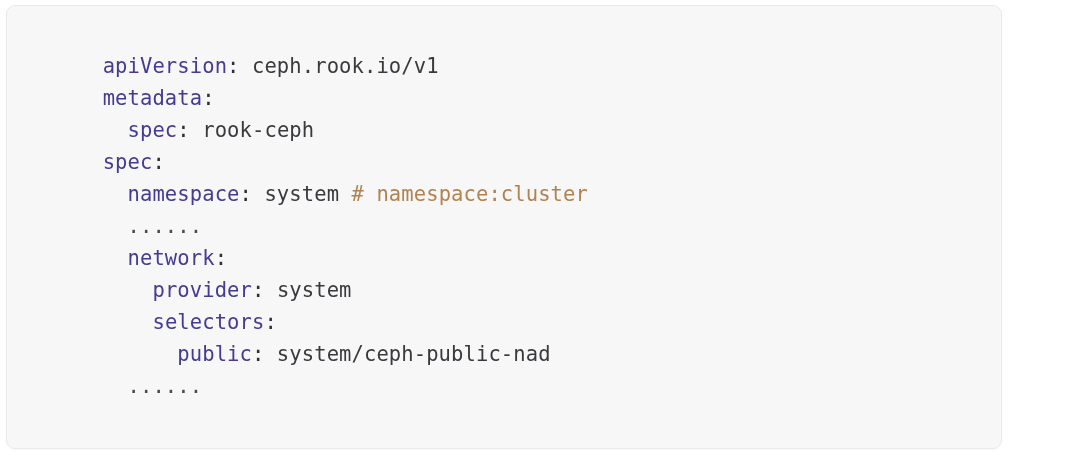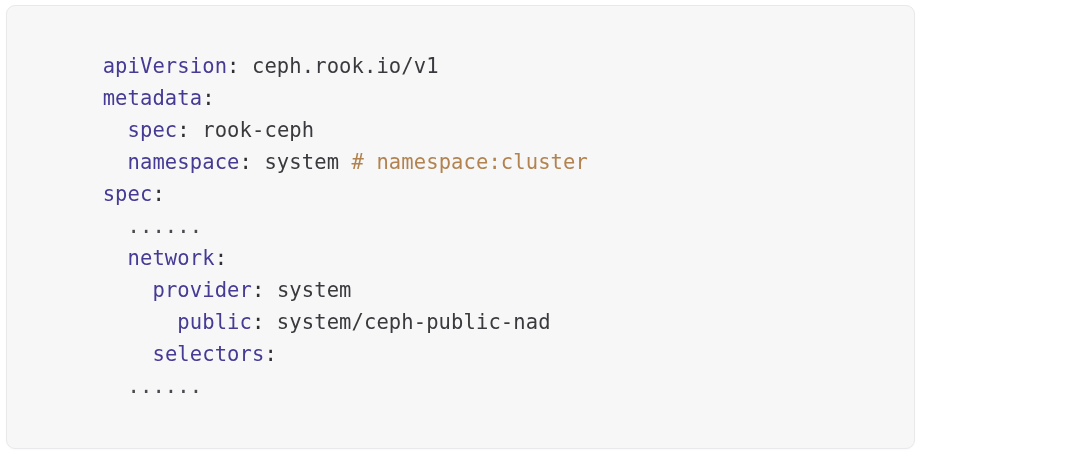--- a/index.html
+++ b/index.html
@@ -12,21 +12,21 @@
     height: 460px;
     background: #ffffff;
     font-family: "DejaVu Sans Mono", "Liberation Mono", monospace;
     overflow: hidden;
   }
 
   .code-panel {
     position: absolute;
     left: 6px;
     top: 5px;
-    width: 909px;
+    width: 996px;
     height: 444px;
     box-sizing: border-box;
     background: #f7f7f8;
     border: 1px solid #e9e9ec;
     border-radius: 9px;
     box-shadow: 0 1px 2px rgba(0,0,0,0.025);
     overflow: hidden;
   }
 
   .code-body {
@@ -68,45 +68,45 @@
 
     <div class="code-line">
       <span class="indent"></span><span class="k">metadata</span><span class="p">:</span><span class="v"></span><span class="c"></span>
     </div>
 
     <div class="code-line">
       <span class="indent">  </span><span class="k">spec</span><span class="p">:</span><span class="v"> rook-ceph</span><span class="c"></span>
     </div>
 
     <div class="code-line">
-      <span class="indent">  </span><span class="k">namespace</span><span class="p">:</span><span class="v"> system </span><span class="c"># namespace:cluster</span>
+      <span class="indent"></span><span class="k">spec</span><span class="p">:</span><span class="v"></span><span class="c"></span>
     </div>
 
     <div class="code-line">
-      <span class="indent"></span><span class="k">spec</span><span class="p">:</span><span class="v"></span><span class="c"></span>
+      <span class="indent">  </span><span class="k">namespace</span><span class="p">:</span><span class="v"> system </span><span class="c"># namespace:cluster</span>
     </div>
 
     <div class="code-line">
       <span class="indent">  </span><span class="dots">......</span>
     </div>
 
     <div class="code-line">
       <span class="indent">  </span><span class="k">network</span><span class="p">:</span><span class="v"></span><span class="c"></span>
     </div>
 
     <div class="code-line">
       <span class="indent">    </span><span class="k">provider</span><span class="p">:</span><span class="v"> system</span><span class="c"></span>
     </div>
 
     <div class="code-line">
-      <span class="indent">      </span><span class="k">public</span><span class="p">:</span><span class="v"> system/ceph-public-nad</span><span class="c"></span>
+      <span class="indent">    </span><span class="k">selectors</span><span class="p">:</span><span class="v"></span><span class="c"></span>
     </div>
 
     <div class="code-line">
-      <span class="indent">    </span><span class="k">selectors</span><span class="p">:</span><span class="v"></span><span class="c"></span>
+      <span class="indent">      </span><span class="k">public</span><span class="p">:</span><span class="v"> system/ceph-public-nad</span><span class="c"></span>
     </div>
 
 
     <div class="code-line">
       <span class="indent">  </span><span class="dots">......</span>
     </div>
 
   </div>
 </div>
 

